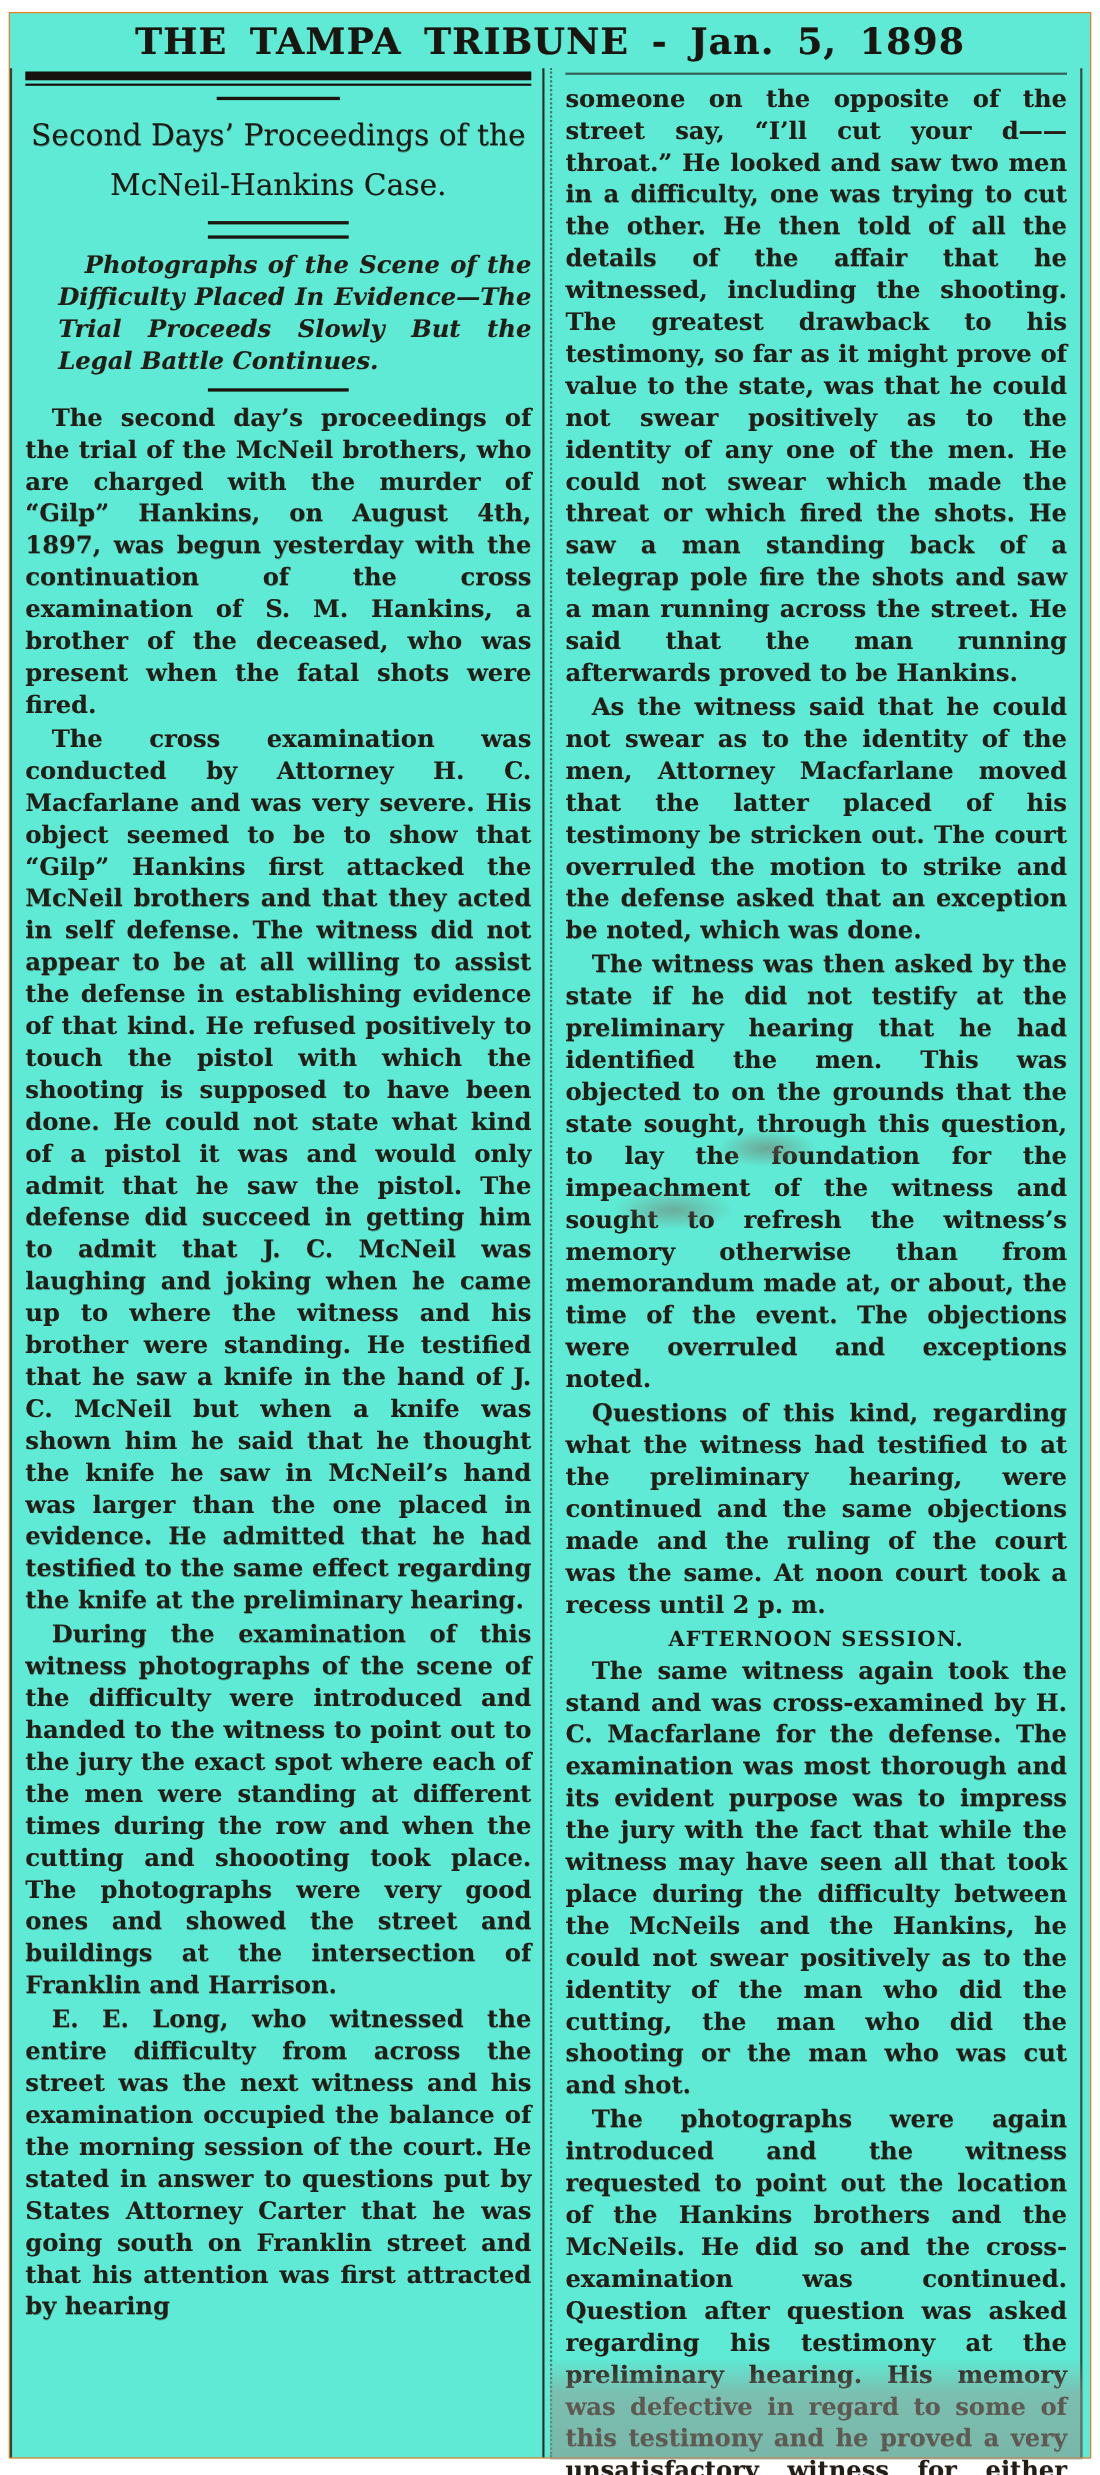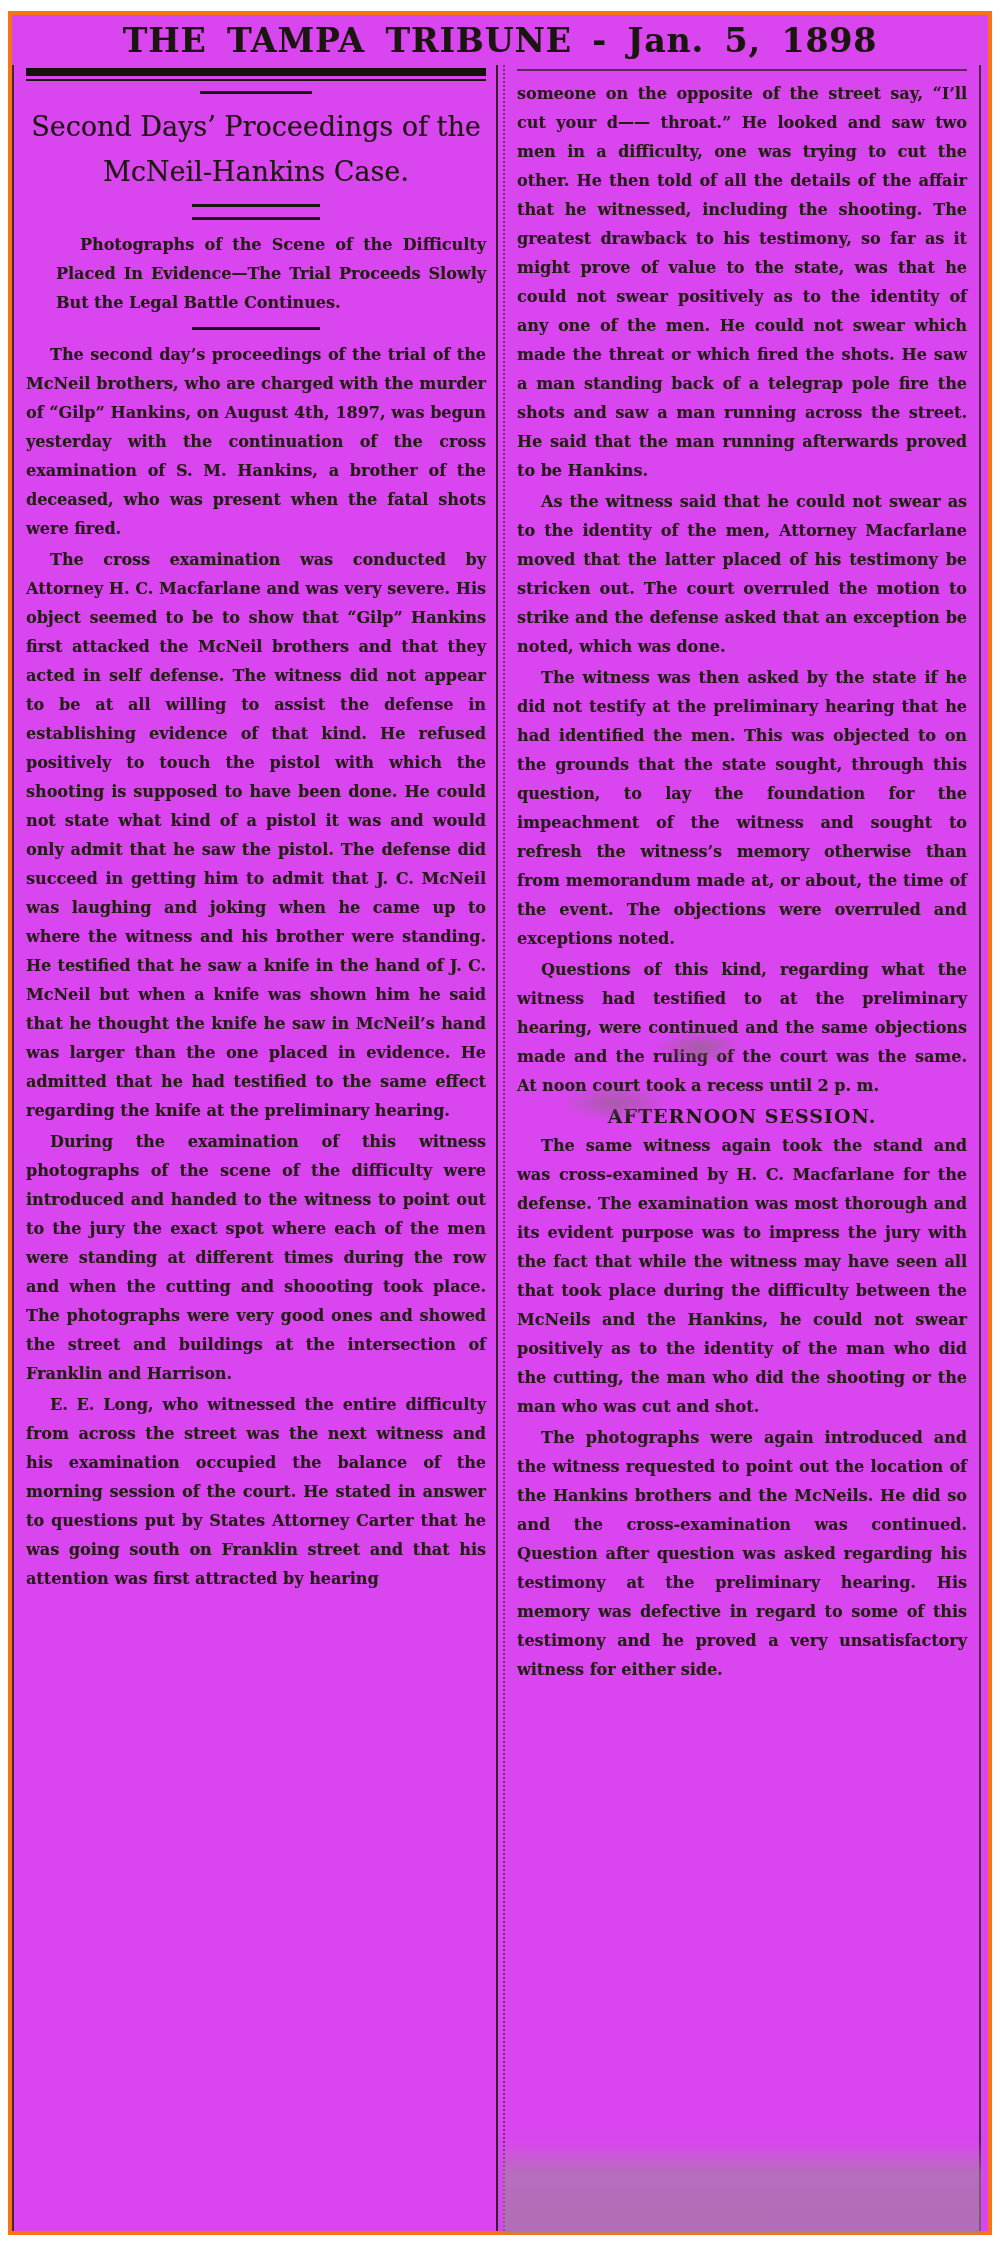--- a/index.html
+++ b/index.html
@@ -1,19 +1,19 @@
 <!DOCTYPE html>
 <html><head>
 <meta charset="utf-8">
 <style>
   html,body{margin:0;padding:0;background:#ffffff;}
   .page{position:relative;width:1000px;height:2250px;background:#ffffff;
         font-family:"DejaVu Serif", serif;color:#211a14;overflow:hidden;}
   .frame{position:absolute;left:8px;top:11px;right:8px;bottom:15px;
-         border:4px solid #f97316;background:#d946ef;}
+         border:1px solid #f97316;background:#5eead4;}
   
   .masthead{height:50px;display:flex;align-items:center;justify-content:center;
             font-weight:bold;font-size:33px;letter-spacing:1px;word-spacing:8px;
             color:#1b150f;text-shadow:0.4px 0.4px 0 rgba(30,22,15,.5);}
   
   .columns{position:absolute;left:0;right:0;top:50px;bottom:0;display:flex;}
   .col-left{width:460px;flex:none;border-left:2px solid rgba(35,28,20,.8);
             border-right:2px solid rgba(35,28,20,.9);padding:0 10px 0 12px;}
   .col-right{flex:1;position:relative;border-left:2px dotted rgba(35,28,20,.55);
              border-right:2px solid rgba(35,28,20,.75);margin-left:5px;margin-right:7px;
@@ -22,23 +22,23 @@
   .bar-thin{height:2px;background:#17120e;margin-top:3px;}
   .thin-toprule{height:2px;background:rgba(30,24,18,.65);margin-bottom:8px;}
   
   .headline-wrap{margin:16px 0 2px 0;text-align:center;}
   .rule{width:128px;height:3px;background:#1b150f;margin:10px auto;}
   .rule.narrow{width:112px;}
   .subhead{font-weight:normal;font-size:27px;line-height:45px;text-align:center;
            margin:2px 0 0 0;color:#1e1812;text-shadow:0.4px 0.4px 0 rgba(30,22,15,.45);}
   .deck{font-weight:bold;font-size:24px;line-height:34.5px;text-align:justify;
         margin:6px 0 0 0;padding-left:30px;text-indent:-30px;color:#1e1812;
-        text-shadow:0.3px 0.3px 0 rgba(30,22,15,.4);}
+        text-shadow:0.3px 0.3px 0 rgba(30,22,15,.4);font-style:italic;}
   
-  .bodycopy p{font-weight:bold;font-size:16px;line-height:29px;text-align:justify;
+  .bodycopy p{font-weight:bold;font-size:22px;line-height:29px;text-align:justify;
      margin:0 0 2px 0;text-indent:24px;color:#241d16;
      text-shadow:0.3px 0.3px 0 rgba(35,26,18,.35);}
   .bodycopy p.noindent{text-indent:0;}
   .session-subhead{font-weight:bold;font-size:19px;letter-spacing:1px;text-align:center;
      margin:5px 0 4px 0;color:#1e1812;}
   .gray-smudge{position:absolute;left:-2px;right:-2px;bottom:-2px;height:92px;z-index:0;
      background:linear-gradient(180deg, rgba(150,148,140,0) 0%, rgba(150,148,140,.5) 35%, rgba(143,141,133,.55) 100%);}
   .blot{position:absolute;z-index:2;border-radius:50%;pointer-events:none;}
   .blot1{left:150px;top:965px;width:90px;height:34px;
      background:radial-gradient(ellipse at center, rgba(120,112,100,.55), rgba(120,112,100,0) 70%);}

